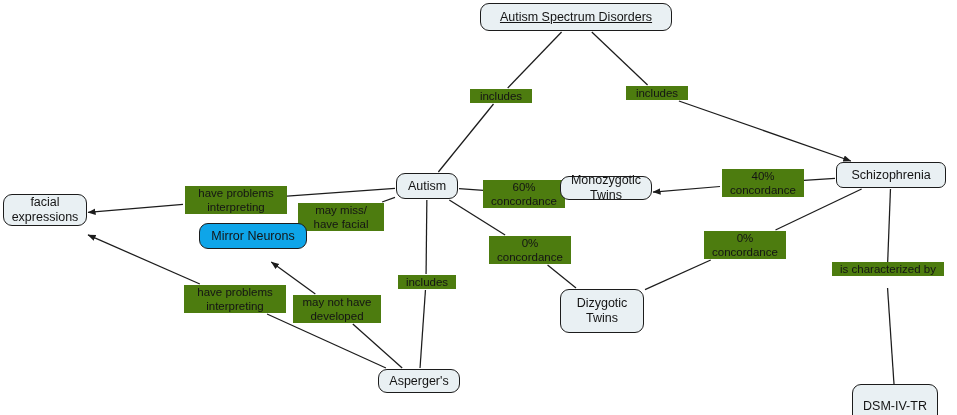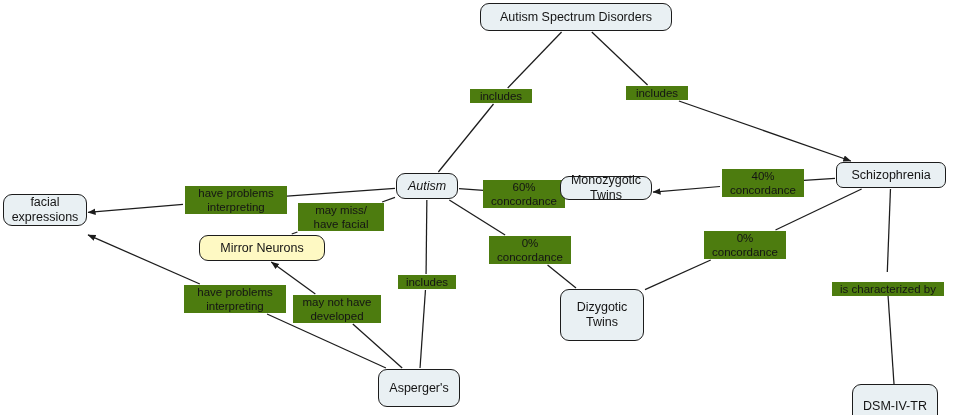--- a/index.html
+++ b/index.html
@@ -89,45 +89,45 @@
         <line x1="426.85" y1="200.00" x2="426.08" y2="274.00"></line>
         <line x1="425.45" y1="290.00" x2="420.04" y2="368.00"></line>
         <line x1="385.96" y1="368.00" x2="267.04" y2="314.00"></line>
         <line x1="199.84" y1="284.00" x2="88.00" y2="234.88" marker-end="url(#arrowhead)"></line>
         <line x1="402.18" y1="368.00" x2="352.82" y2="324.00"></line>
         <line x1="315.34" y1="294.00" x2="271.28" y2="262.00" marker-end="url(#arrowhead)"></line>
       </g>
   </svg>
 
   <div id="node-layer">
-      <div class="node" style="left: 480px; top: 3px; width: 192px; height: 28px; background: rgb(233, 240, 243); border-color: rgb(28, 28, 28); color: rgb(20, 20, 20);">Autism Spectrum Disorders</div>
-      <div class="node" style="left: 396px; top: 173px; width: 62px; height: 26px; background: rgb(233, 240, 243); border-color: rgb(28, 28, 28); color: rgb(20, 20, 20); font-style: italic;">Autism</div>
+      <div class="node" style="left: 480px; top: 3px; width: 192px; height: 28px; background: rgb(233, 240, 243); border-color: rgb(28, 28, 28); color: rgb(20, 20, 20); text-decoration: underline;">Autism Spectrum Disorders</div>
+      <div class="node" style="left: 396px; top: 173px; width: 62px; height: 26px; background: rgb(233, 240, 243); border-color: rgb(28, 28, 28); color: rgb(20, 20, 20);">Autism</div>
       <div class="node" style="left: 836px; top: 162px; width: 110px; height: 26px; background: rgb(233, 240, 243); border-color: rgb(28, 28, 28); color: rgb(20, 20, 20); border-radius: 7px;">Schizophrenia</div>
       <div class="node" style="left: 560px; top: 176px; width: 92px; height: 24px; background: rgb(233, 240, 243); border-color: rgb(28, 28, 28); color: rgb(20, 20, 20);">Monozygotic
 Twins</div>
-      <div class="node" style="left: 560px; top: 289px; width: 84px; height: 52px; background: rgb(233, 240, 243); border-color: rgb(28, 28, 28); color: rgb(20, 20, 20);">Dizygotic
+      <div class="node" style="left: 560px; top: 289px; width: 84px; height: 44px; background: rgb(233, 240, 243); border-color: rgb(28, 28, 28); color: rgb(20, 20, 20);">Dizygotic
 Twins</div>
       <div class="node" style="left: 3px; top: 194px; width: 84px; height: 32px; background: rgb(233, 240, 243); border-color: rgb(28, 28, 28); color: rgb(20, 20, 20);">facial
 expressions</div>
-      <div class="node" style="left: 199px; top: 235px; width: 126px; height: 26px; background: #fef9c3; border-color: rgb(28, 28, 28); color: rgb(20, 20, 20);">Mirror Neurons</div>
-      <div class="node" style="left: 378px; top: 369px; width: 82px; height: 38px; background: rgb(233, 240, 243); border-color: rgb(28, 28, 28); color: rgb(20, 20, 20);">Asperger's</div>
+      <div class="node" style="left: 199px; top: 223px; width: 108px; height: 26px; background: #0ea5e9; border-color: rgb(28, 28, 28); color: rgb(20, 20, 20);">Mirror Neurons</div>
+      <div class="node" style="left: 378px; top: 369px; width: 82px; height: 24px; background: rgb(233, 240, 243); border-color: rgb(28, 28, 28); color: rgb(20, 20, 20);">Asperger's</div>
       <div class="node" style="left: 852px; top: 384px; width: 86px; height: 44px; background: rgb(233, 240, 243); border-color: rgb(28, 28, 28); color: rgb(20, 20, 20);">DSM-IV-TR</div>
     </div>
   <div id="label-layer">
       <div class="edge-label" style="left: 470px; top: 89px; width: 60px; color: rgb(20, 20, 20);">includes</div>
       <div class="edge-label" style="left: 626px; top: 86px; width: 60px; color: rgb(20, 20, 20);">includes</div>
       <div class="edge-label" style="left: 483px; top: 180px; width: 80px; color: rgb(20, 20, 20);">60%
 concordance</div>
       <div class="edge-label" style="left: 489px; top: 236px; width: 80px; color: rgb(20, 20, 20);">0%
 concordance</div>
       <div class="edge-label" style="left: 722px; top: 169px; width: 80px; color: rgb(20, 20, 20);">40%
 concordance</div>
       <div class="edge-label" style="left: 704px; top: 231px; width: 80px; color: rgb(20, 20, 20);">0%
 concordance</div>
-      <div class="edge-label" style="left: 832px; top: 282px; width: 110px; color: rgb(20, 20, 20);">is characterized by</div>
+      <div class="edge-label" style="left: 832px; top: 262px; width: 110px; color: rgb(20, 20, 20);">is characterized by</div>
       <div class="edge-label" style="left: 185px; top: 186px; width: 100px; color: rgb(20, 20, 20);">have problems
 interpreting</div>
       <div class="edge-label" style="left: 298px; top: 203px; width: 84px; color: rgb(20, 20, 20);">may miss/
 have facial</div>
       <div class="edge-label" style="left: 398px; top: 275px; width: 56px; color: rgb(20, 20, 20);">includes</div>
       <div class="edge-label" style="left: 184px; top: 285px; width: 100px; color: rgb(20, 20, 20);">have problems
 interpreting</div>
       <div class="edge-label" style="left: 293px; top: 295px; width: 86px; color: rgb(20, 20, 20);">may not have
 developed</div>
     </div>

